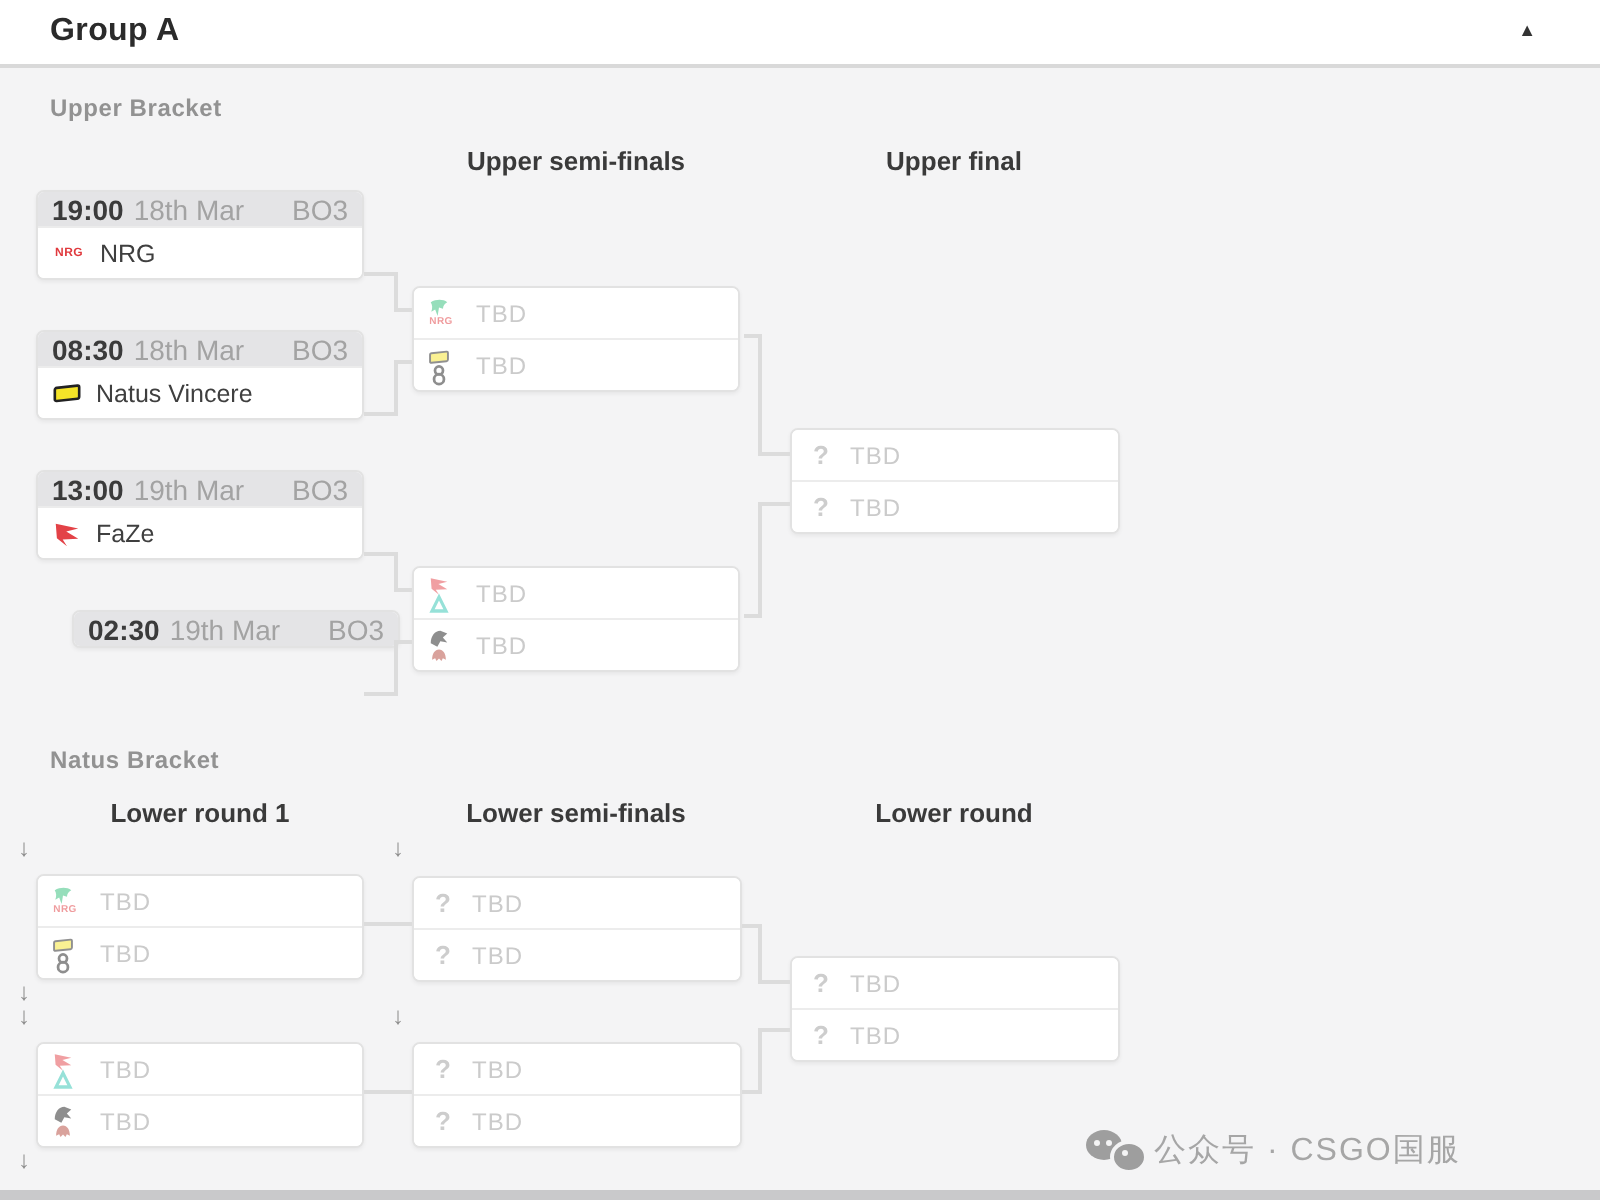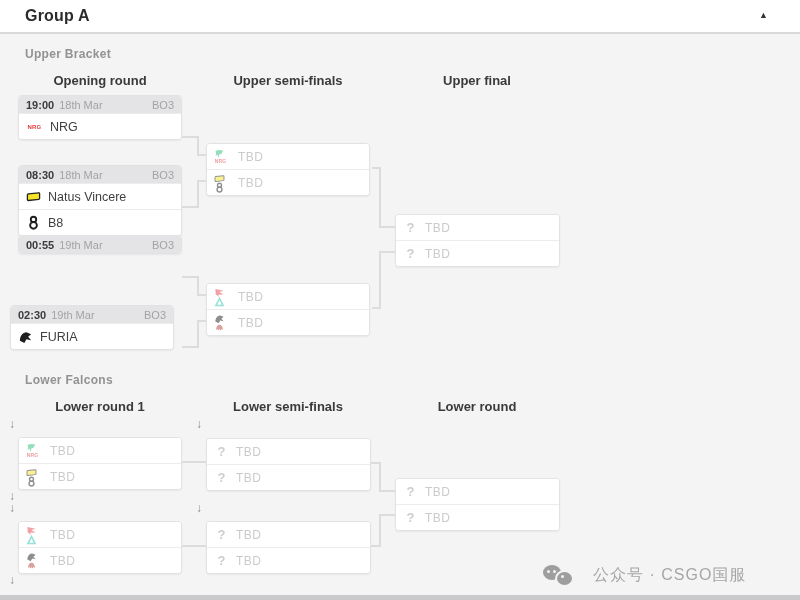--- a/index.html
+++ b/index.html
@@ -10,21 +10,21 @@
   .topbar{position:absolute;left:0;top:0;width:800px;height:32px;background:#fff;
           border-bottom:2px solid #d9d9d9;display:flex;align-items:center;}
   .title{margin-left:25px;font-size:16px;font-weight:700;color:#2b2b2b;letter-spacing:.2px;}
   .caret{position:absolute;right:32px;top:10px;font-size:9px;color:#333;cursor:pointer;}
   
   .section-label{position:absolute;font-size:12px;font-weight:700;color:#929292;letter-spacing:.3px;}
   .col-header{position:absolute;width:166px;text-align:center;font-size:13px;font-weight:700;color:#3a3a3a;}
   
   .match{position:absolute;width:164px;background:#fff;border:1px solid #e2e2e2;border-radius:4px;
          box-shadow:0 1px 2px rgba(0,0,0,.06);overflow:hidden;box-sizing:border-box;}
-  .mhead{height:17px;background:#e4e4e6;display:flex;align-items:center;padding:0 7px;font-size:11px;}
+  .mhead{height:17px;background:#e4e4e6;display:flex;align-items:center;padding:0 7px;font-size:14px;}
   .mtime{font-weight:700;color:#3b3b3b;}
   .mdate{color:#a3a3a3;margin-left:5px;}
   .mformat{margin-left:auto;color:#a3a3a3;}
   .trow{height:25px;display:flex;align-items:center;padding-left:7px;gap:7px;
         border-top:1px solid #ececec;font-size:12.5px;color:#3f3f3f;background:#fff;}
   .trow:first-child{border-top:none;}
   .tname{white-space:nowrap;}
   
   .logo{display:inline-flex;width:15px;height:15px;align-items:center;justify-content:center;flex:none;}
   .logo svg{width:15px;height:15px;display:block;}
@@ -33,42 +33,41 @@
   .stack .logo, .stack .logo svg{width:11px;height:11px;}
   .stack .logo.word{font-size:5px;min-width:13px;height:7px;}
   .stack .logo{margin:-1px 0;}
   .tbd-text{color:#cbcbcb;font-size:12px;letter-spacing:.5px;}
   .qmark{width:15px;text-align:center;color:#cdcdcd;font-size:13px;font-weight:700;flex:none;}
   
   .ln{position:absolute;background:#dcdcdc;}
   
   .drop{position:absolute;width:12px;font-size:12px;line-height:12px;color:#8e8e8e;text-align:center;}
   
-  .wm{position:absolute;left:543px;top:565px;display:flex;align-items:center;gap:20px;}
+  .wm{position:absolute;left:543px;top:565px;display:flex;align-items:center;gap:4px;}
   .wm-icon{position:relative;width:30px;height:21px;}
   .wm-icon .b1,.wm-icon .b2{position:absolute;border-radius:50%;background:#9e9e9e;}
   .wm-icon .b1{left:0;top:0;width:18px;height:15px;}
   .wm-icon .b2{left:12px;top:5px;width:15px;height:13px;border:2px solid #f4f4f5;}
   .wm-icon .e1,.wm-icon .e2,.wm-icon .e3{position:absolute;width:3px;height:3px;border-radius:50%;background:#f4f4f5;}
   .wm-icon .e1{left:4px;top:5px;}.wm-icon .e2{left:10px;top:5px;}.wm-icon .e3{left:18px;top:10px;}
   .wm-text{font-size:16px;color:#a6a6a6;letter-spacing:1px;}
   .bottom-strip{position:absolute;left:0;bottom:0;width:800px;height:5px;background:#c9c9cb;}
 </style>
 </head>
 <body>
 
 <div id="frame">
 
   <div class="topbar">
     <div class="title">Group A</div>
     <div class="caret">▲</div>
   </div>
 
   <div class="section-label" style="left:25px;top:47px;">Upper Bracket</div>
-  <div class="col-header" style="left:17px;top:73px;">Opening round</div>
   <div class="col-header" style="left:394px;top:73px;">Upper final</div>
   <div class="col-header" style="left:205px;top:73px;">Upper semi-finals</div>
 
   <div class="match" style="left:18px;top:95px;">
     <div class="mhead">
       <span class="mtime">19:00</span>
       <span class="mdate">18th Mar</span>
       <span class="mformat">BO3</span>
     </div>
     <div class="trow">
@@ -84,52 +83,43 @@
       <span class="mformat">BO3</span>
     </div>
     <div class="trow">
       <span class="logo" style="color: rgb(245, 228, 40);">
         <svg viewBox="0 0 16 16">
             <rect x="1.5" y="4.5" width="13" height="7" rx="1" fill="currentColor" stroke="#222" stroke-width="1.4" transform="skewY(-6) translate(0 1)"></rect>
           </svg>
       </span>
       <span class="tname">Natus Vincere</span>
     </div>
-    <div class="trow">
-      <span class="logo" style="color: rgb(31, 31, 31);">
-        <svg viewBox="0 0 16 16" fill="none" stroke="currentColor" stroke-width="2">
-            <circle cx="8" cy="4.7" r="2.9"></circle>
-            <circle cx="8" cy="11" r="3.6"></circle>
-          </svg>
-      </span>
-      <span class="tname">B8</span>
-    </div>
   </div>
 
   <div class="match" style="left:18px;top:235px;">
     <div class="mhead">
-      <span class="mtime">00:55</span>
+      <span class="mtime">13:00</span>
       <span class="mdate">19th Mar</span>
       <span class="mformat">BO3</span>
     </div>
-  </div>
-
-  <div class="match" style="left:10px;top:305px;">
+    <div class="trow">
+      <span class="logo" style="color: rgb(227, 66, 71);">
+        <svg viewBox="0 0 16 16">
+            <path fill="currentColor" d="M2 3l12 2.6-6.4 1.6L14 11l-8.3.4L8 15 2.6 10.8z"></path>
+          </svg>
+      </span>
+      <span class="tname">FaZe</span>
+    </div>
+  </div>
+
+  <div class="match" style="left:36px;top:305px;">
     <div class="mhead">
       <span class="mtime">02:30</span>
       <span class="mdate">19th Mar</span>
       <span class="mformat">BO3</span>
-    </div>
-    <div class="trow">
-      <span class="logo" style="color: rgb(31, 31, 31);">
-        <svg viewBox="0 0 16 16">
-            <path fill="currentColor" d="M2 12.5c0-5 3-9 7-9l5 2-3.2 2.8L14 12l-5-1-2.2 4z"></path>
-          </svg>
-      </span>
-      <span class="tname">FURIA</span>
     </div>
   </div>
 
   <div class="match" style="left:206px;top:143px;">
     <div class="trow">
       <span class="stack">
         <span class="logo" style="color: rgb(47, 190, 121);">
             <svg viewBox="0 0 16 16">
               <path fill="currentColor" d="M2 3c4-2.2 9-2.2 12 0-2 .9-3.1 2.8-3.1 4.8L8 6.9 7 13 5.2 8.3 2.4 10c.9-2.6.9-4.9-.4-7z"></path>
             </svg>
@@ -213,21 +203,21 @@
   <div class="ln" style="left:182px;top:346px;width:17px;height:2px;"></div>
   <div class="ln" style="left:197px;top:320px;width:2px;height:28px;"></div>
   <div class="ln" style="left:197px;top:320px;width:9px;height:2px;"></div>
   <div class="ln" style="left:372px;top:167px;width:9px;height:2px;"></div>
   <div class="ln" style="left:379px;top:167px;width:2px;height:61px;"></div>
   <div class="ln" style="left:379px;top:226px;width:16px;height:2px;"></div>
   <div class="ln" style="left:372px;top:307px;width:9px;height:2px;"></div>
   <div class="ln" style="left:379px;top:251px;width:2px;height:58px;"></div>
   <div class="ln" style="left:379px;top:251px;width:16px;height:2px;"></div>
 
-  <div class="section-label" style="left:25px;top:373px;">Lower Falcons</div>
+  <div class="section-label" style="left:25px;top:373px;">Natus Bracket</div>
   <div class="col-header" style="left:17px;top:399px;">Lower round 1</div>
   <div class="col-header" style="left:205px;top:399px;">Lower semi-finals</div>
   <div class="col-header" style="left:394px;top:399px;">Lower round</div>
 
   <div class="drop" style="left:6px;top:418px;">↓</div>
   <div class="drop" style="left:6px;top:490px;">↓</div>
   <div class="drop" style="left:6px;top:502px;">↓</div>
   <div class="drop" style="left:6px;top:574px;">↓</div>
   <div class="drop" style="left:193px;top:418px;">↓</div>
   <div class="drop" style="left:193px;top:502px;">↓</div>

